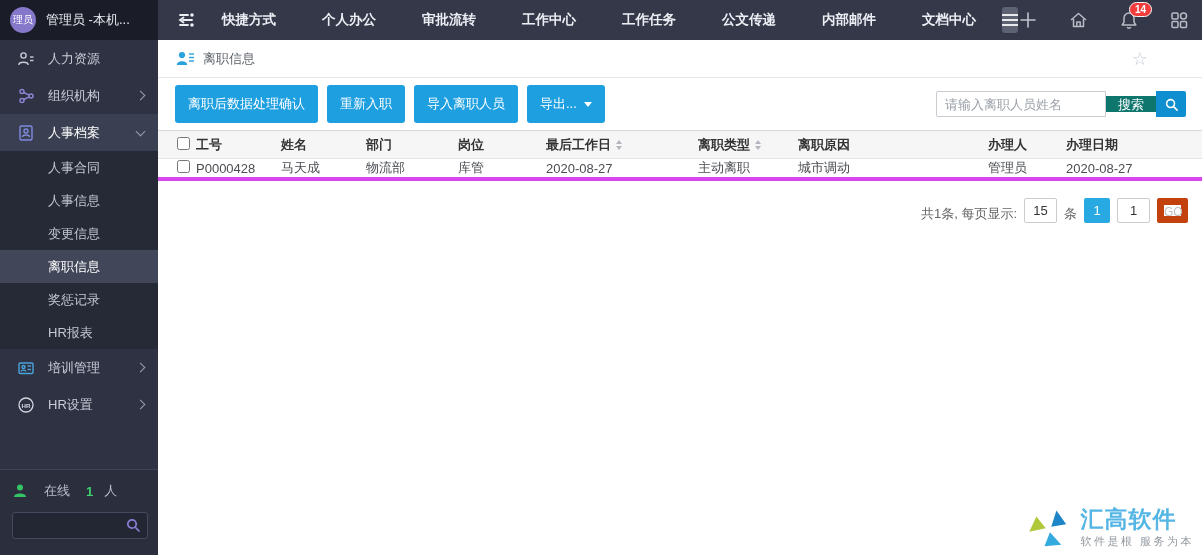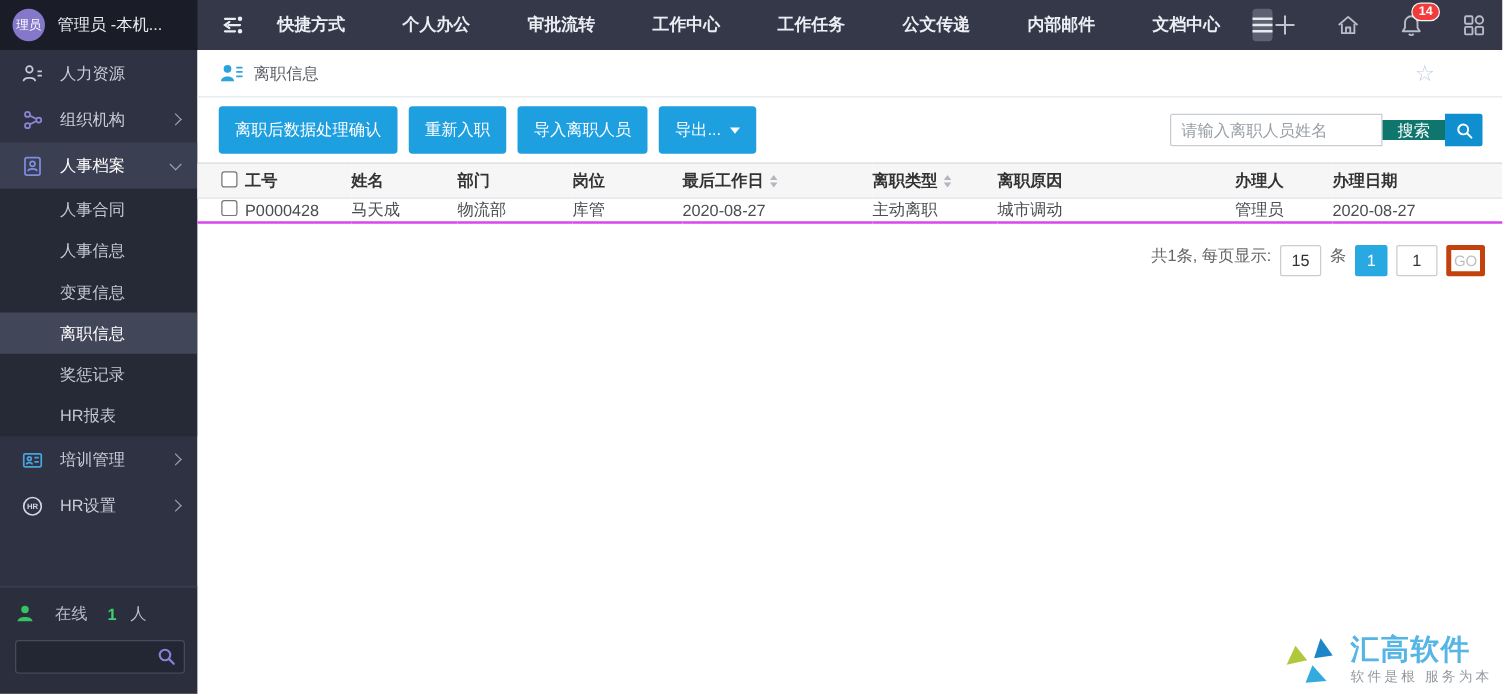--- a/index.html
+++ b/index.html
@@ -63,32 +63,32 @@
     color:#333; outline:none; border-radius:2px 0 0 2px; }
   .search-group input::placeholder { color:#9aa0a8; }
   .btn-search { background:#0f766e; color:#fff; border:none; height:16px; padding:0 12px; font-size:13px; cursor:pointer;
     font-family:"Liberation Sans","DejaVu Sans",sans-serif; }
   .btn-mag { background:#0f8fcf; border:none; height:26px; width:30px; border-radius:0 2px 2px 0; cursor:pointer;
     display:flex; align-items:center; justify-content:center; }
 
   table.grid { width:100%; border-collapse:collapse; table-layout:fixed; }
   table.grid thead th { background:#f6f6f7; border-top:1px solid #d5d8db; border-bottom:1px solid #e2e4e7;
     height:28px; font-size:13px; color:#333; text-align:left; font-weight:bold; padding:0 4px 0 0; }
-  table.grid tbody td { height:16px; font-size:13px; color:#4a4d52; border-bottom:2px solid #d946ef; padding:0 4px 0 0; }
+  table.grid tbody td { height:16px; font-size:13px; color:#4a4d52; border-bottom:4px solid #d946ef; padding:0 4px 0 0; }
   .cell-check { padding-left:19px !important; }
   input[type=checkbox] { width:13px; height:13px; margin:0; cursor:pointer; }
   .sort { display:inline-flex; flex-direction:column; margin-left:5px; vertical-align:middle; }
   .sort i { width:0; height:0; border-left:3.5px solid transparent; border-right:3.5px solid transparent; display:block; }
   .sort .up { border-bottom:4.5px solid #b3b6bc; margin-bottom:2px; }
   .sort .dn { border-top:4.5px solid #b3b6bc; }
 
-  .pager { display:flex; justify-content:flex-end; align-items:flex-start; gap:7px; padding:17px 14px 0 0; font-size:13px; color:#666; }
+  .pager { display:flex; justify-content:flex-end; align-items:flex-end; gap:7px; padding:17px 14px 0 0; font-size:13px; color:#666; }
   .pager input { width:33px; height:25px; border:1px solid #ccc; border-radius:2px; text-align:center; font-size:13px; color:#333; outline:none; }
   .page-cur { width:26px; height:25px; background:#29a9e1; color:#fff; border:none; border-radius:2px; font-size:13px; cursor:pointer; }
-  .btn-go { width:31px; height:25px; background:#fff; border:4px solid #c2410c; border-radius:2px; color:#bfbfbf; font-size:12px; cursor:pointer;
+  .btn-go { width:31px; height:25px; background:#fff; border:7px solid #c2410c; border-radius:2px; color:#bfbfbf; font-size:12px; cursor:pointer;
     font-family:"Liberation Sans","DejaVu Sans",sans-serif; }
 
   .watermark { position:absolute; right:8px; bottom:4px; display:flex; align-items:center; gap:8px; }
   .wm-text { display:flex; flex-direction:column; }
   .wm-title { color:#55b5e5; font-size:23px; font-weight:bold; letter-spacing:1px; line-height:1.05; }
   .wm-sub { color:#93999f; font-size:11px; letter-spacing:2.5px; margin-top:2px; }
 </style>
 </head>
 <body>
 

